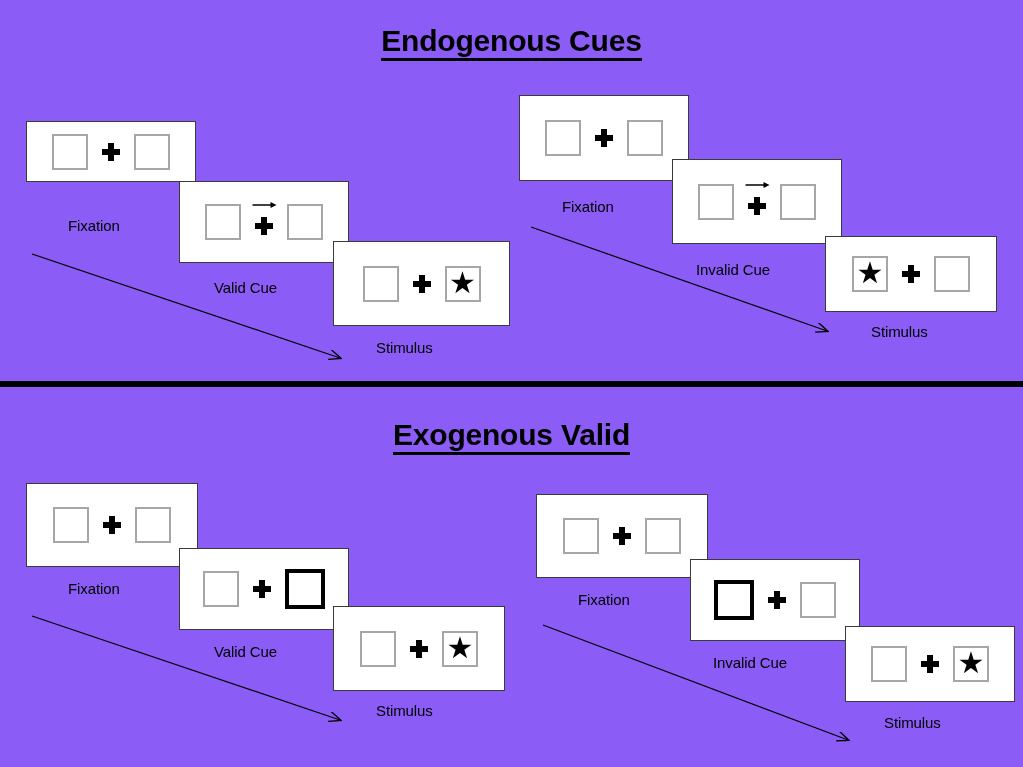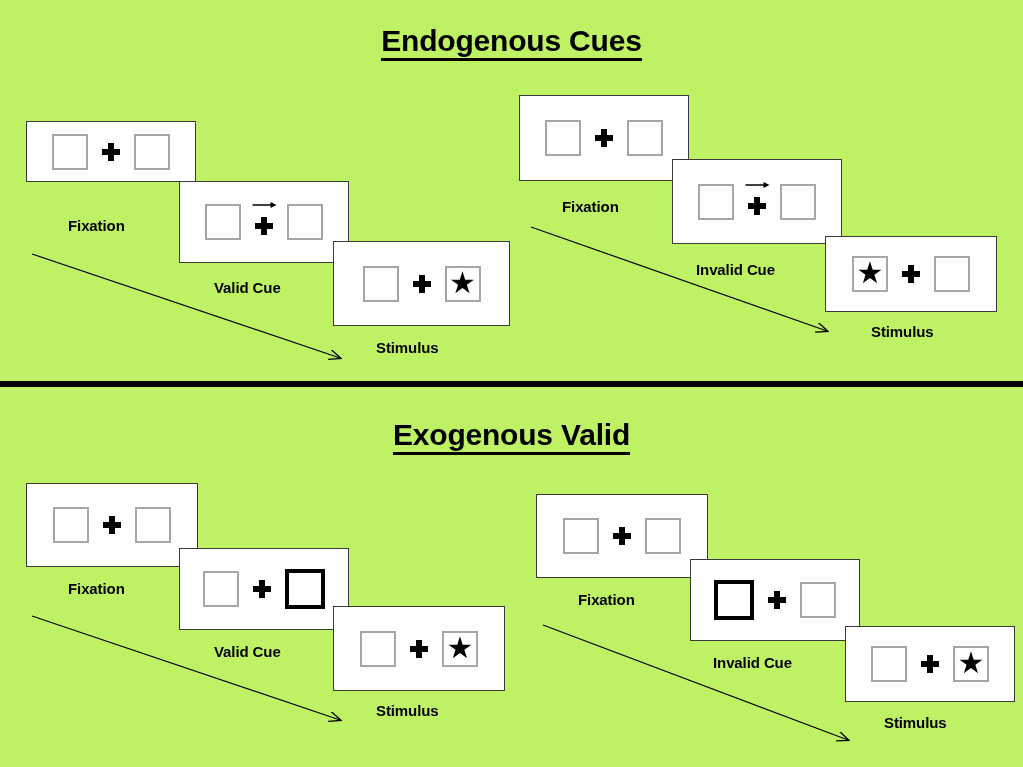--- a/index.html
+++ b/index.html
@@ -8,21 +8,21 @@
     background: #ffffff;
   }
   body {
     font-family: "Liberation Sans", sans-serif;
     color: #000000;
   }
   #stage {
     position: relative;
     width: 1023px;
     height: 767px;
-    background: #bef264;
+    background: #8b5cf6;
     overflow: hidden;
   }
 
   
   .section-title {
     position: absolute;
     width: 100%;
     left: 0;
     text-align: center;
     font-size: 30px;
@@ -128,21 +128,21 @@
     transform: translateX(-48%);
     width: 26px;
     height: 10px;
   }
   .arrow-cue svg { display: block; }
 
   
   .caption {
     position: absolute;
     font-size: 15px;
-    font-weight: bold;
+    font-weight: normal;
     white-space: nowrap;
     z-index: 4;
     letter-spacing: -0.1px;
   }
 
   
   .flow-arrow {
     position: absolute;
     z-index: 1;
     pointer-events: none;

